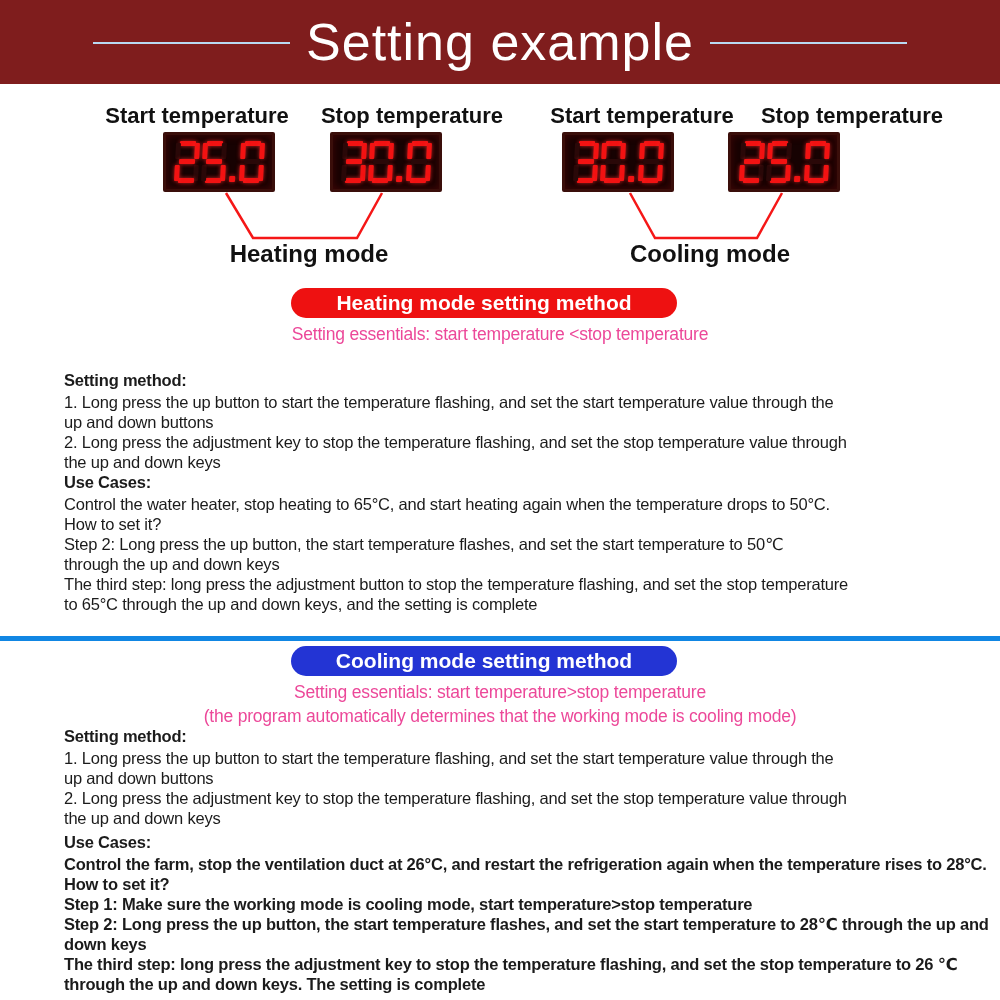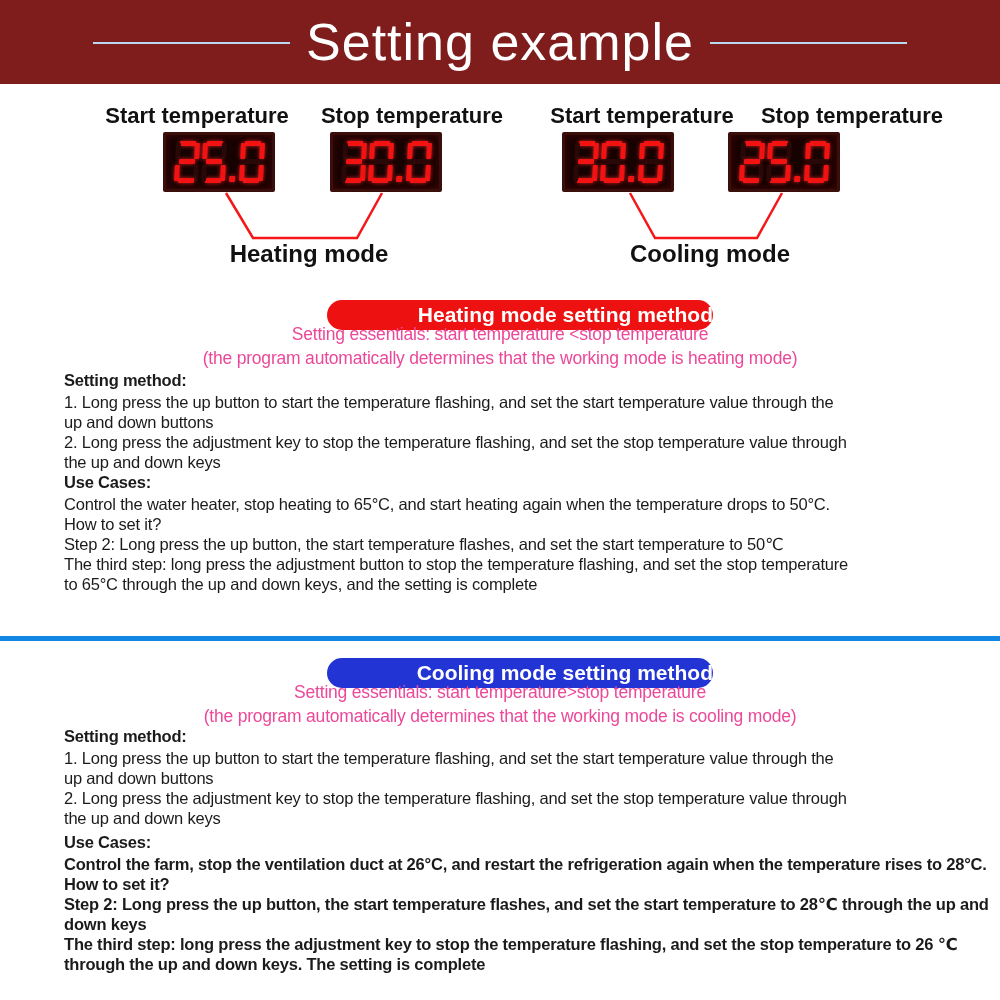--- a/index.html
+++ b/index.html
@@ -32,23 +32,23 @@
   .seg-b{right:0;top:2px;width:5px;height:16px;}
   .seg-e{left:0;bottom:2px;width:5px;height:16px;}
   .seg-c{right:0;bottom:2px;width:5px;height:16px;}
   .sseg-dot{display:inline-block;width:6px;height:6px;margin:0 1px 1px 1px;
             background:#f21212;box-shadow:0 0 4px rgba(255,45,45,.75);border-radius:1px;}
   .connector-svg{position:absolute;left:0;top:0;width:1000px;height:280px;pointer-events:none;}
   .mode-label{position:absolute;top:240px;transform:translateX(-50%);
               font-size:24px;font-weight:700;white-space:nowrap;color:#111;}
 
   
-  .pill{position:absolute;left:520px;transform:translateX(-50%);width:386px;height:30px;
+  .pill{position:absolute;left:484px;transform:translateX(-50%);width:386px;height:30px;
         border-radius:16px;color:#fff;font-size:21px;font-weight:700;
-        text-align:right;line-height:30px;white-space:nowrap;margin-top:12px;}
+        text-align:center;line-height:30px;white-space:nowrap;}
   .pill.red{background:#ee1111;top:288px;}
   .pill.blue{background:#2334d4;top:646px;}
 
   
   .centered{position:absolute;left:0;width:1000px;text-align:center;
             font-size:17.5px;letter-spacing:-0.2px;color:#ec4899;white-space:nowrap;}
   .tblock{position:absolute;left:64px;width:900px;font-size:16.5px;letter-spacing:-0.2px;}
   .tline{line-height:20px;white-space:nowrap;}
   .tline.bold, .btitle{font-weight:700;}
   .btitle{line-height:20px;margin-bottom:2px;}
@@ -205,35 +205,35 @@
       <polyline points="226,193 253,238 357,238 382,193" fill="none" stroke="#f51717" stroke-width="2.5"></polyline>
       <polyline points="630,193 655,238 757,238 782,193" fill="none" stroke="#f51717" stroke-width="2.5"></polyline>
     </svg>
 
     <div class="mode-label" style="left:309px">Heating mode</div>
     <div class="mode-label" style="left:710px">Cooling mode</div>
   </section>
 
   <div class="pill red">Heating mode setting method</div>
   <div class="centered" style="top:324px">Setting essentials: start temperature &lt;stop temperature</div>
-  <div class="centered" style="top:348px">(the program automatically determines that the working mode is heating mode)</div>
 
   <div class="tblock" style="top:370px">
     <div class="btitle">Setting method:</div>
     <div class="tline">1. Long press the up button to start the temperature flashing, and set the start temperature value through the</div>
     <div class="tline">up and down buttons</div>
     <div class="tline">2. Long press the adjustment key to stop the temperature flashing, and set the stop temperature value through</div>
     <div class="tline">the up and down keys</div>
   </div>
 
   <div class="tblock" style="top:472px">
     <div class="btitle">Use Cases:</div>
     <div class="tline">Control the water heater, stop heating to 65°C, and start heating again when the temperature drops to 50°C.</div>
     <div class="tline">How to set it?</div>
     <div class="tline">Step 2: Long press the up button, the start temperature flashes, and set the start temperature to 50℃</div>
+    <div class="tline">through the up and down keys</div>
     <div class="tline">The third step: long press the adjustment button to stop the temperature flashing, and set the stop temperature</div>
     <div class="tline">to 65°C through the up and down keys, and the setting is complete</div>
   </div>
 
   <div class="divider"></div>
 
   <div class="pill blue">Cooling mode setting method</div>
   <div class="centered" style="top:682px">Setting essentials: start temperature&gt;stop temperature</div>
   <div class="centered" style="top:706px">(the program automatically determines that the working mode is cooling mode)</div>
 
@@ -242,19 +242,20 @@
     <div class="tline">1. Long press the up button to start the temperature flashing, and set the start temperature value through the</div>
     <div class="tline">up and down buttons</div>
     <div class="tline">2. Long press the adjustment key to stop the temperature flashing, and set the stop temperature value through</div>
     <div class="tline">the up and down keys</div>
   </div>
 
   <div class="tblock" style="top:832px">
     <div class="btitle">Use Cases:</div>
     <div class="tline bold">Control the farm, stop the ventilation duct at 26°C, and restart the refrigeration again when the temperature rises to 28°C.</div>
     <div class="tline bold">How to set it?</div>
+    <div class="tline bold">Step 1: Make sure the working mode is cooling mode, start temperature&gt;stop temperature</div>
     <div class="tline bold">Step 2: Long press the up button, the start temperature flashes, and set the start temperature to 28℃ through the up and</div>
     <div class="tline bold">down keys</div>
     <div class="tline bold">The third step: long press the adjustment key to stop the temperature flashing, and set the stop temperature to 26 ℃</div>
     <div class="tline bold">through the up and down keys. The setting is complete</div>
   </div>
 
 </div>
 
 </body></html>

